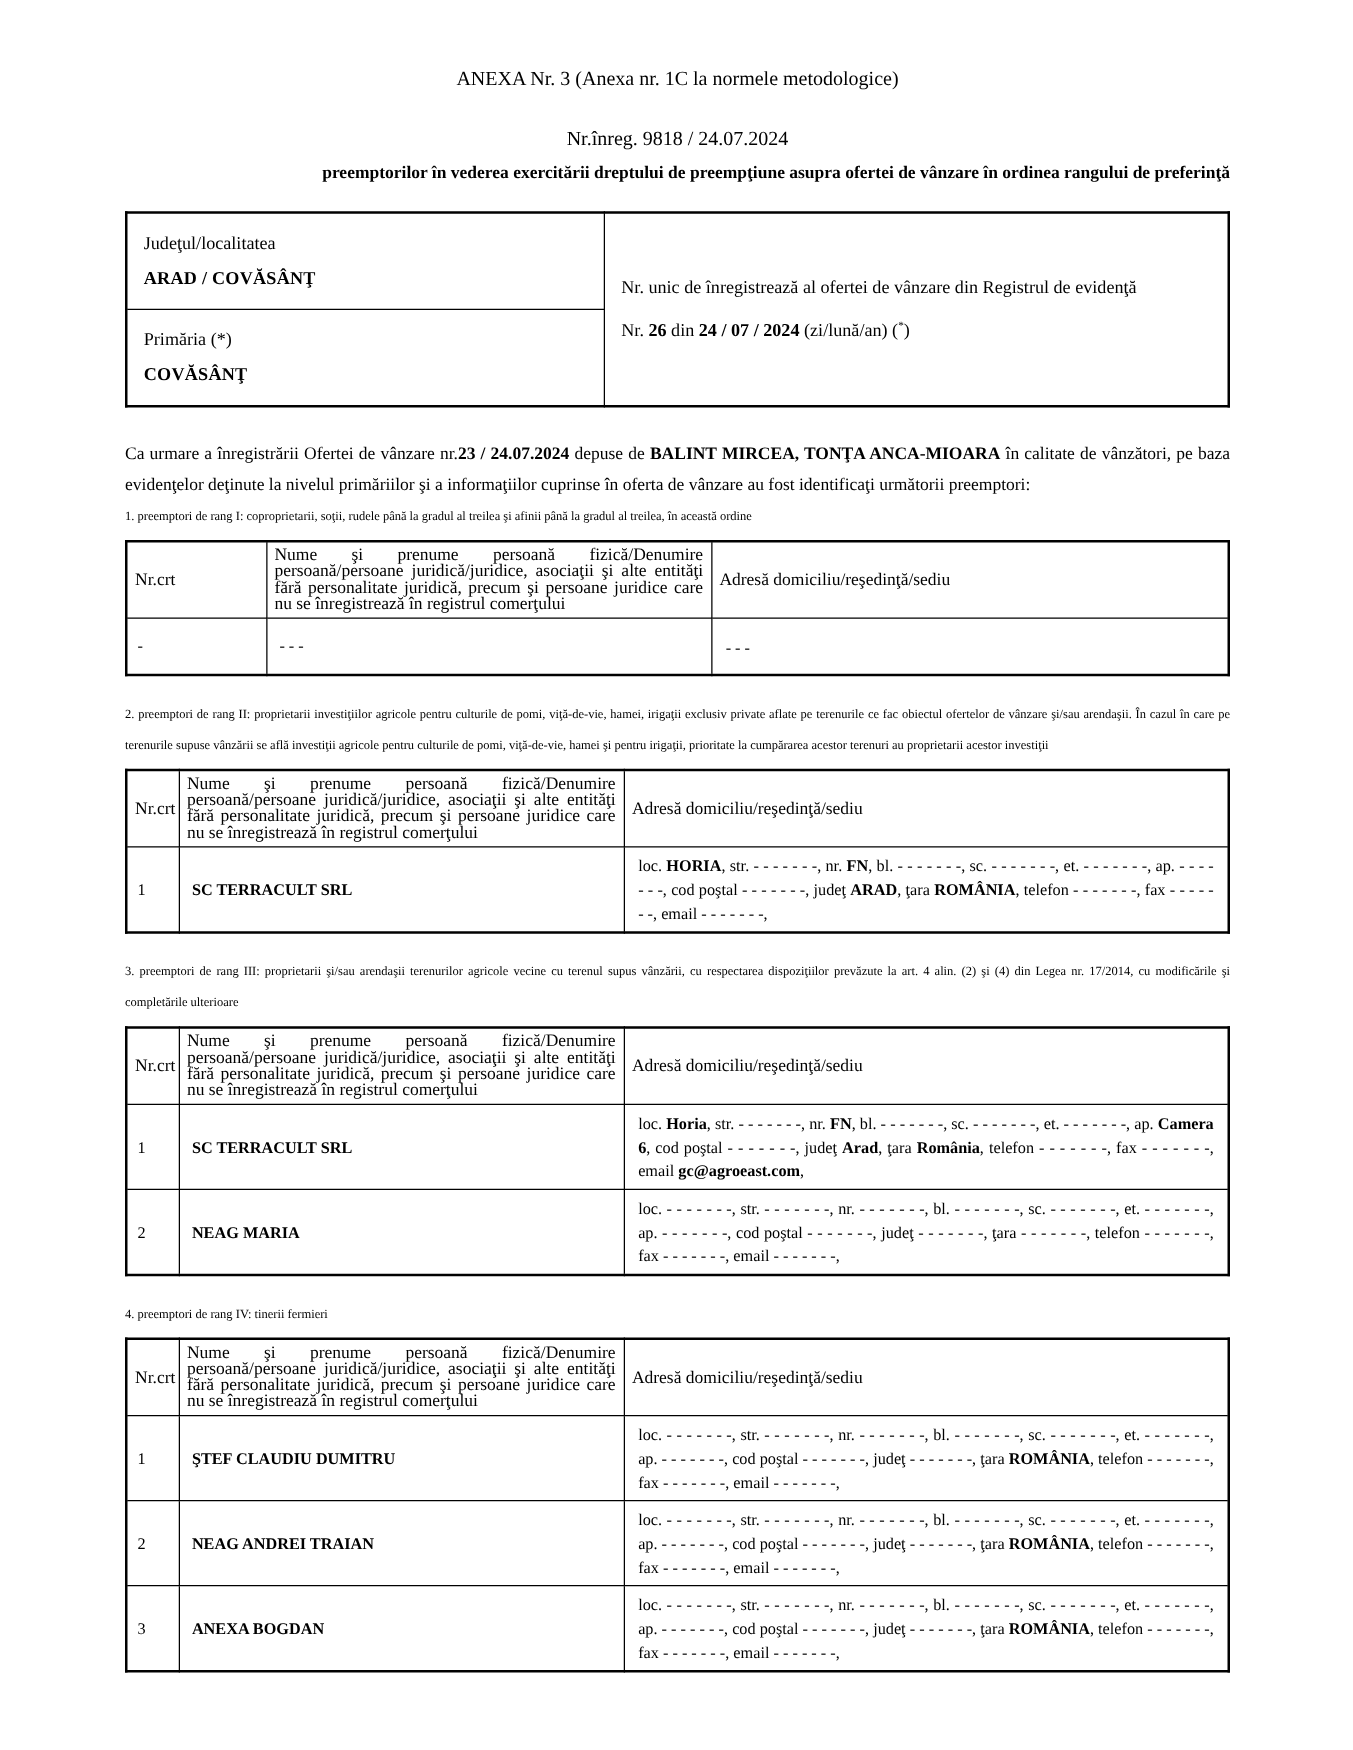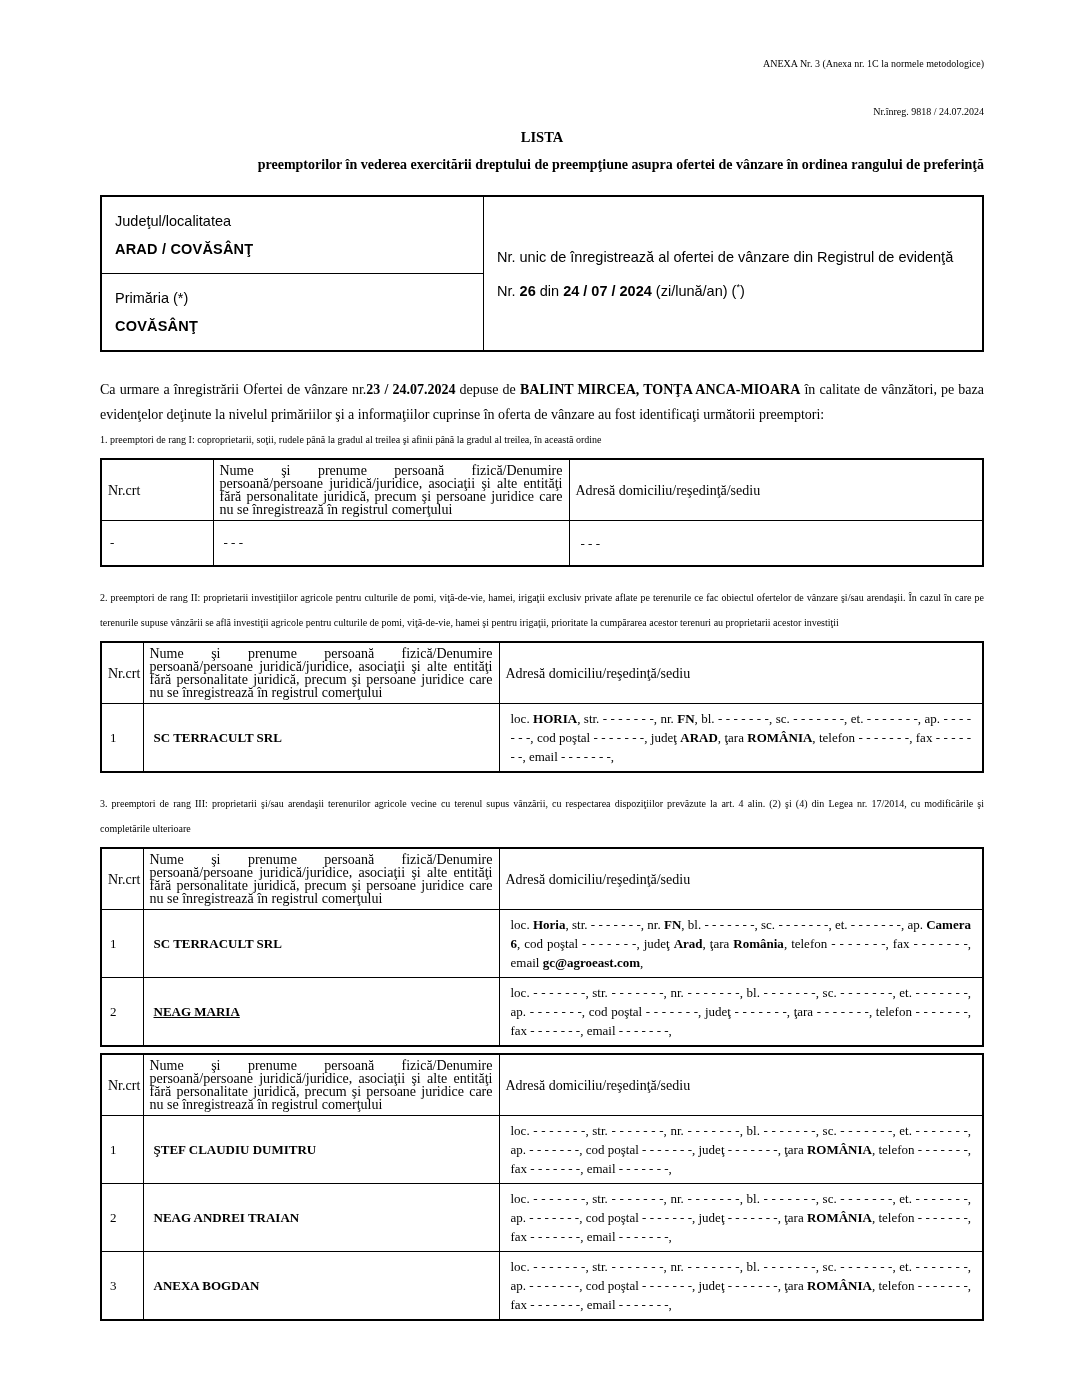--- a/index.html
+++ b/index.html
@@ -7,32 +7,32 @@
     width: 1082px;
     height: 1400px;
     box-sizing: border-box;
     background: #ffffff;
     color: #000000;
     font-family: "Liberation Serif", serif;
     padding: 55px 98px 0 100px;
     overflow: hidden;
     position: relative;
   }
-  .right-line { text-align: right; font-size: 10px; line-height: 17px; }
+  .right-line { text-align: center; font-size: 16px; line-height: 17px; }
   .reg-line { margin-top: 31px; }
   .doc-title { margin-top: 9px; text-align: center; font-weight: bold; font-size: 14.5px; line-height: 17px; }
   .doc-subtitle { margin-top: 6px; text-align: right; font-weight: bold; font-size: 14px; line-height: 25px; }
 
   
   .info-table {
     width: 100%;
     margin-top: 18px;
     border-collapse: collapse;
     border: 2px solid #000;
-    font-family: Liberation Sans, sans-serif;
+    font-family: Liberation Serif, serif;
     font-size: 14.5px;
     table-layout: fixed;
   }
   .info-table td { border: 1px solid #000; vertical-align: middle; }
   .info-left { width: 355px; padding: 10px 13px; line-height: 28px; }
   .info-left .val { font-weight: bold; letter-spacing: 0.2px; }
   .info-right { padding: 8px 13px; line-height: 30px; }
   .info-right .just { text-align: justify; }
   sup { font-size: 9px; }
 
@@ -61,21 +61,20 @@
   .td-addr { font-size: 13px; line-height: 19px; padding: 5px 11px; text-align: justify; }
   .row-plain td { height: 34px; }
 </style>
 </head>
 <body>
 
 <div class="page">
 
   <div class="right-line">ANEXA Nr. 3 (Anexa nr. 1C la normele metodologice)</div>
   <div class="right-line reg-line">Nr.înreg. 9818 / 24.07.2024</div>
-  <div class="doc-title">LISTA</div>
   <div class="doc-subtitle">preemptorilor în vederea exercitării dreptului de preempţiune asupra ofertei de vânzare în ordinea rangului de preferinţă</div>
 
   <table class="info-table">
     <tbody>
         <tr>
       <td class="info-left">
         <div>Judeţul/localitatea</div>
         <div class="val"><span style="font-weight: bold;">ARAD</span><span> / </span><span style="font-weight: bold;">COVĂSÂNŢ</span></div>
       </td>
       <td class="info-right" rowspan="2">
@@ -149,26 +148,27 @@
       <td class="th th-name">Nume şi prenume persoană fizică/Denumire persoană/persoane juridică/juridice, asociaţii şi alte entităţi fără personalitate juridică, precum şi persoane juridice care nu se înregistrează în registrul comerţului</td>
       <td class="th">Adresă domiciliu/reşedinţă/sediu</td>
     </tr>
     <tr>
       <td class="td-nr">1</td>
       <td class="td-name"><span style="font-weight: bold;">SC TERRACULT SRL</span></td>
       <td class="td-addr"><span>loc. </span><span style="font-weight: bold;">Horia</span><span>, str. - - - - - - -, nr. </span><span style="font-weight: bold;">FN</span><span>, bl. - - - - - - -, sc. - - - - - - -, et. - - - - - - -, ap. </span><span style="font-weight: bold;">Camera 6</span><span>, cod poştal - - - - - - -, judeţ </span><span style="font-weight: bold;">Arad</span><span>, ţara </span><span style="font-weight: bold;">România</span><span>, telefon - - - - - - -, fax - - - - - - -, email </span><span style="font-weight: bold;">gc@agroeast.com</span><span>,</span></td>
     </tr>
     <tr>
       <td class="td-nr">2</td>
-      <td class="td-name"><span style="font-weight: bold; text-decoration: underline;">NEAG MARIA</span></td>
+      <td class="td-name"><span style="font-weight: bold;">NEAG MARIA</span></td>
       <td class="td-addr"><span>loc. - - - - - - -, str. - - - - - - -, nr. - - - - - - -, bl. - - - - - - -, sc. - - - - - - -, et. - - - - - - -, ap. - - - - - - -, cod poştal - - - - - - -, judeţ - - - - - - -, ţara - - - - - - -, telefon - - - - - - -, fax - - - - - - -, email - - - - - - -,</span></td>
     </tr>
   </tbody>
     </table>
 
+  <div class="section-heading">4. preemptori de rang IV: tinerii fermieri</div>
   <table class="doc-table">
     <colgroup>
         <col class="col-nr">
         <col class="col-name">
         <col>
       </colgroup>
     <tbody>
         <tr>
       <td class="th">Nr.crt</td>
       <td class="th th-name">Nume şi prenume persoană fizică/Denumire persoană/persoane juridică/juridice, asociaţii şi alte entităţi fără personalitate juridică, precum şi persoane juridice care nu se înregistrează în registrul comerţului</td>

